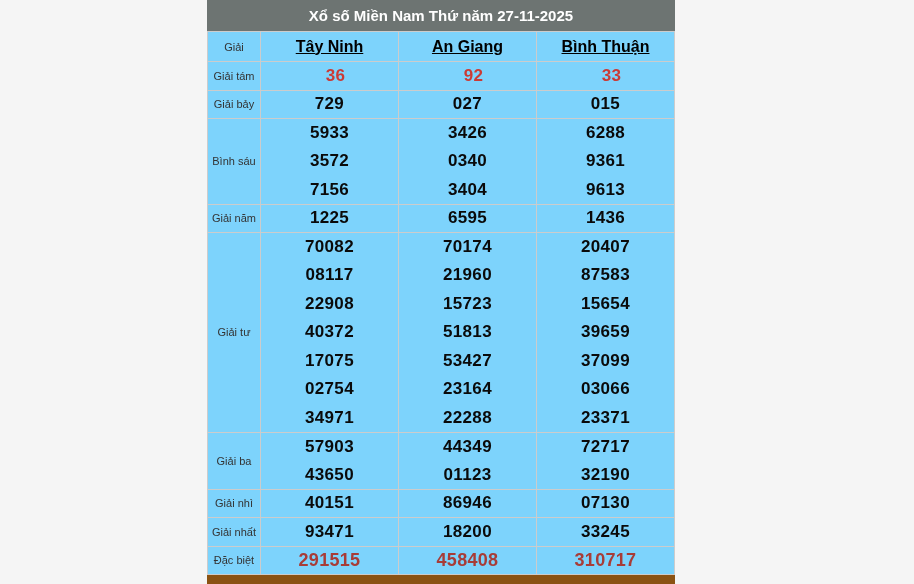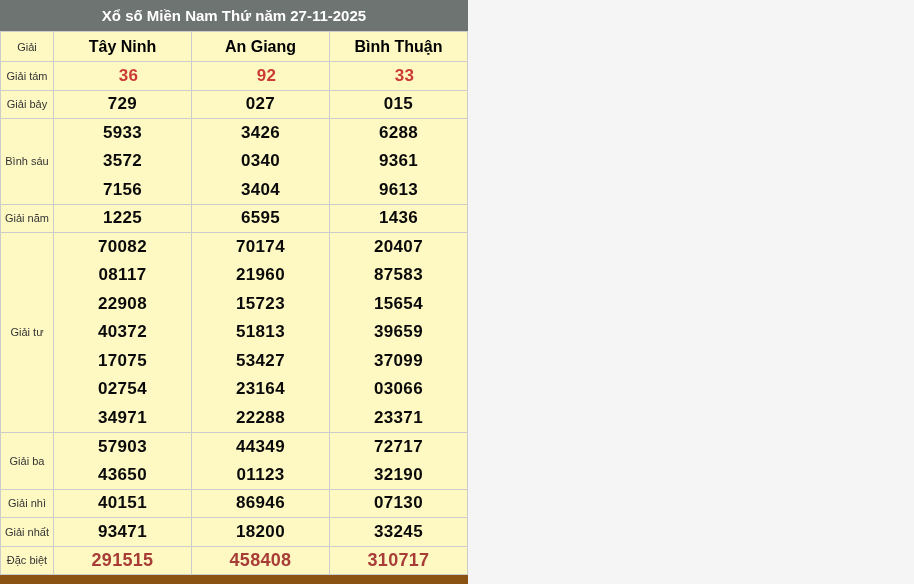--- a/index.html
+++ b/index.html
@@ -3,35 +3,36 @@
 <meta charset="utf-8">
 <style>
   * { box-sizing: border-box; margin: 0; padding: 0; }
   html, body {
     width: 914px; height: 584px;
     overflow: hidden;
     background: var(--page-bg, #f5f5f5);
     font-family: "Liberation Sans", "DejaVu Sans", sans-serif;
   }
   .lottery-panel {
+    margin-left: 207px;
     width: 468px;
   }
   .title-bar {
     height: 31px;
     line-height: 31px;
     background: var(--header-bg, #6d7472);
     color: #ffffff;
     font-size: 15px;
     font-weight: bold;
     text-align: center;
   }
   table.results {
     width: 100%;
     border-collapse: collapse;
-    background: #fef9c3;
+    background: #7dd3fc;
     table-layout: fixed;
   }
   table.results td, table.results th {
     border-left: 1px solid var(--border-c, #cccccc);
     border-right: 1px solid var(--border-c, #cccccc);
     text-align: center;
     vertical-align: middle;
     overflow: hidden;
   }
   table.results thead th {
@@ -41,20 +42,21 @@
   }
   th.corner-label {
     font-size: 11px;
     font-weight: normal;
     color: #333333;
   }
   th.province {
     font-size: 16px;
     font-weight: bold;
     color: #000000;
+    text-decoration: underline;
   }
   col.c-label { width: 53px; }
   table.results tbody td { height: 28.5px; }
   td.prize-label {
     font-size: 11px;
     font-weight: normal;
     color: #333333;
     border-bottom: 1px solid var(--border-c, #cccccc);
   }
   td.value {

